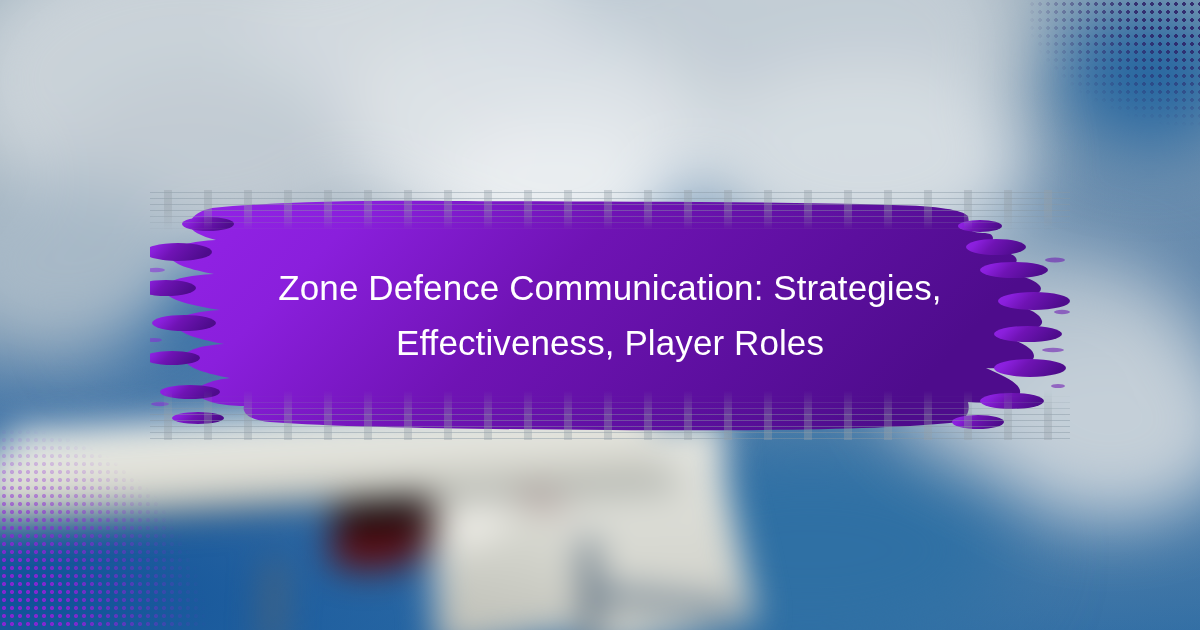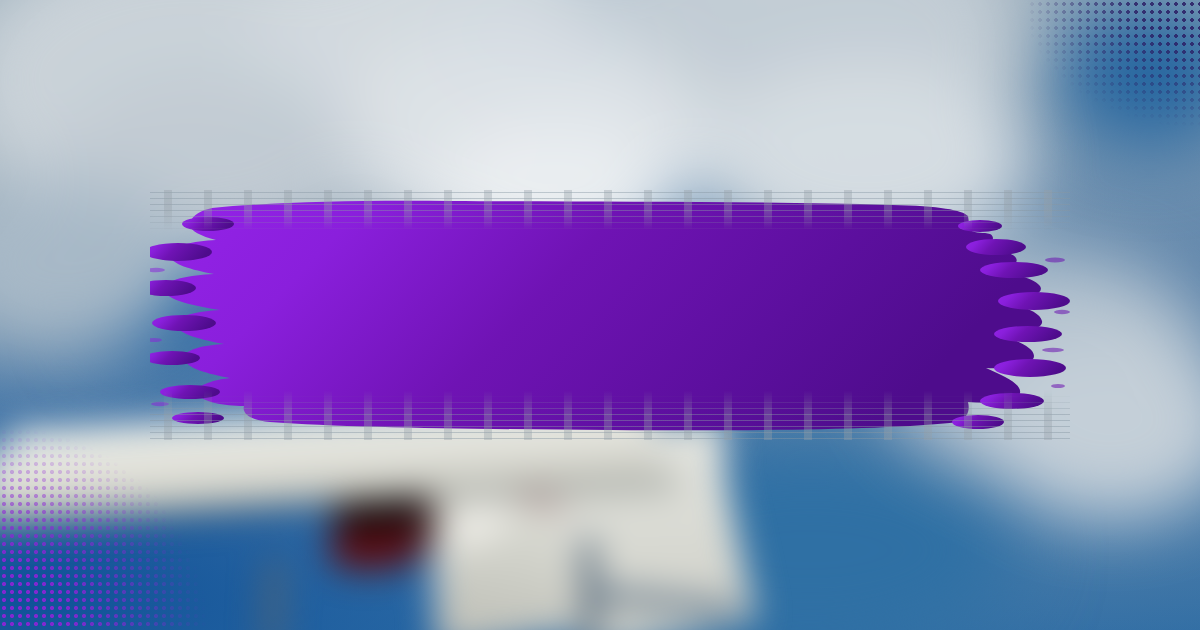--- a/index.html
+++ b/index.html
@@ -342,14 +342,17 @@
         <ellipse cx="6" cy="80" rx="9" ry="2.2"></ellipse>
         <ellipse cx="4" cy="150" rx="8" ry="2.0"></ellipse>
         <ellipse cx="10" cy="214" rx="9" ry="2.2"></ellipse>
       </g>
     </svg>
 
     <div class="streaks"></div>
     <div class="streaks-h"></div>
   </div>
 
+  <div id="title">
+    <h1>Zone Defence Communication: Strategies, Effectiveness, Player Roles</h1>
+  </div>
 
 </div>
 
 </body></html>

